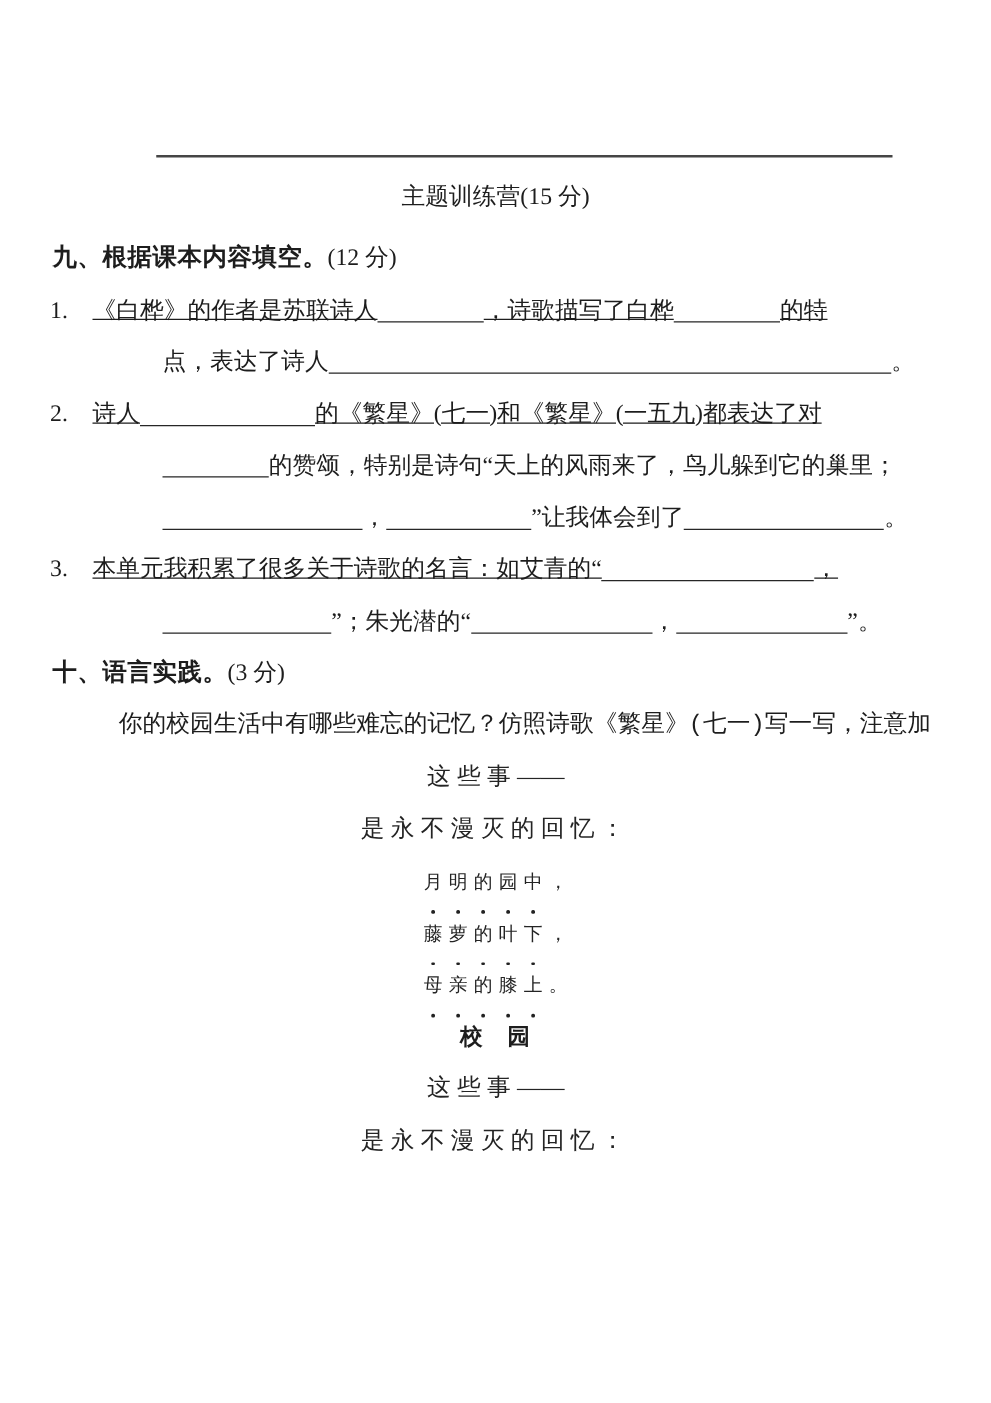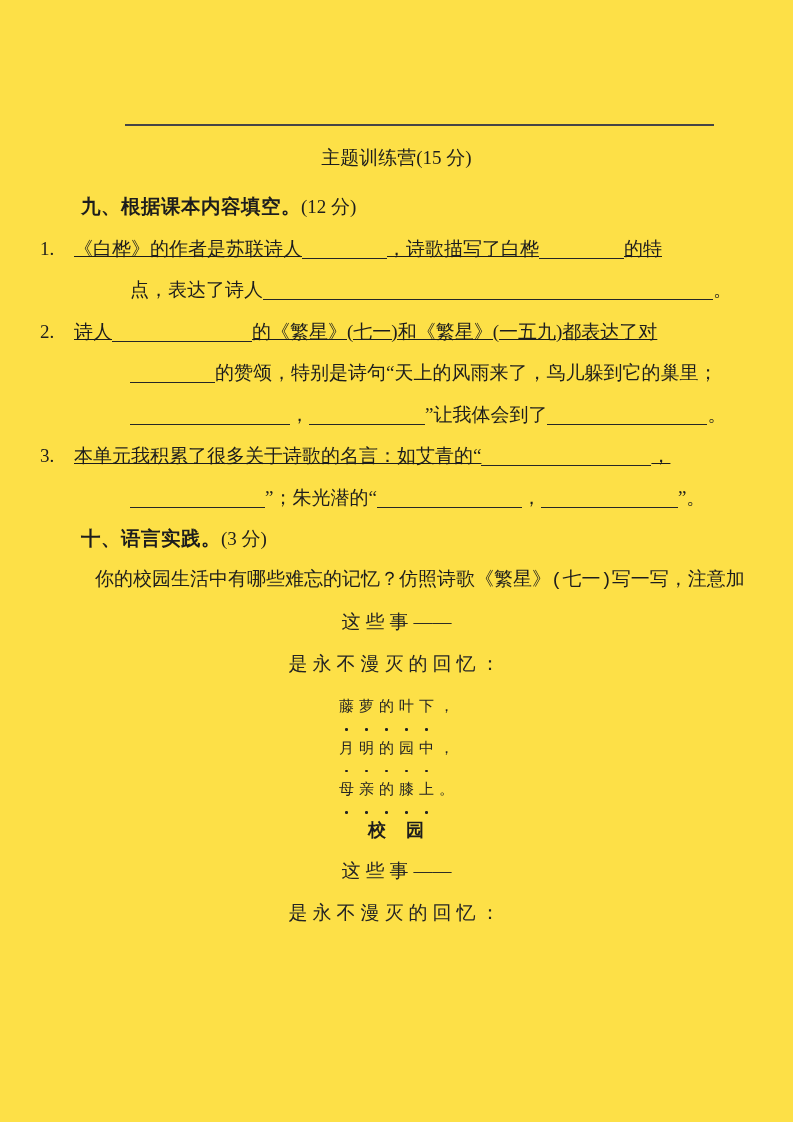--- a/index.html
+++ b/index.html
@@ -1,37 +1,37 @@
 <!DOCTYPE html>
 <html><head>
 <meta charset="utf-8">
 <style>
   html,body { margin:0; padding:0; background:#e8e8e8; }
   .page {
     position:relative;
     width:793px; height:1122px;
     margin:0 auto;
-    background:#fde047;
+    background:#ffffff;
     color:#1d1d1d;
     font-family:"Liberation Serif","DejaVu Serif",serif;
     overflow:hidden;
   }
   .rule {
     position:absolute; left:125px; top:124px;
     width:589px; height:0;
     border-top:2px solid #454545;
   }
   .examtitle {
     position:absolute; top:143px; left:0; width:100%;
     height:30px; line-height:30px;
     text-align:center; font-size:19px;
   }
   .rows { position:absolute; top:186px; left:0; width:100%; }
   .row  { height:41.5px; line-height:41.5px; font-size:19px; white-space:nowrap; }
-  .sec  { padding-left:81px; }
+  .sec  { padding-left:42px; }
   .h {
     font-family:"Liberation Sans","DejaVu Sans",sans-serif;
     font-weight:bold; font-size:19.5px; letter-spacing:0.5px;
   }
   .score { font-size:19px; }
   .item { padding-left:40px;text-decoration:underline; }
   .num  { display:inline-block; width:34px; }
   .cont { padding-left:130px; }
   .intro{ padding-left:95px;font-family:Liberation Mono, monospace; }
   .blank {
@@ -111,24 +111,24 @@
 
     <div class="row center">
       <span class="kai"><span>这些事</span><span class="dash">——</span></span>
     </div>
 
     <div class="row center">
       <span class="kai">是永不漫灭的回忆：</span>
     </div>
 
     <div class="row center">
-      <span class="kai-d"><span class="dc">藤</span><span class="dc">萝</span><span class="dc">的</span><span class="dc">叶</span><span class="dc">下</span><span class="pp">，</span></span>
+      <span class="kai-d"><span class="dc">月</span><span class="dc">明</span><span class="dc">的</span><span class="dc">园</span><span class="dc">中</span><span class="pp">，</span></span>
     </div>
     <div class="row center">
-      <span class="kai-d"><span class="dc">月</span><span class="dc">明</span><span class="dc">的</span><span class="dc">园</span><span class="dc">中</span><span class="pp">，</span></span>
+      <span class="kai-d"><span class="dc">藤</span><span class="dc">萝</span><span class="dc">的</span><span class="dc">叶</span><span class="dc">下</span><span class="pp">，</span></span>
     </div>
     <div class="row center">
       <span class="kai-d"><span class="dc">母</span><span class="dc">亲</span><span class="dc">的</span><span class="dc">膝</span><span class="dc">上</span><span class="pp">。</span></span>
     </div>
 
     <div class="row center">
       <span class="ptitle">校　园</span>
     </div>
 
     <div class="row center">

